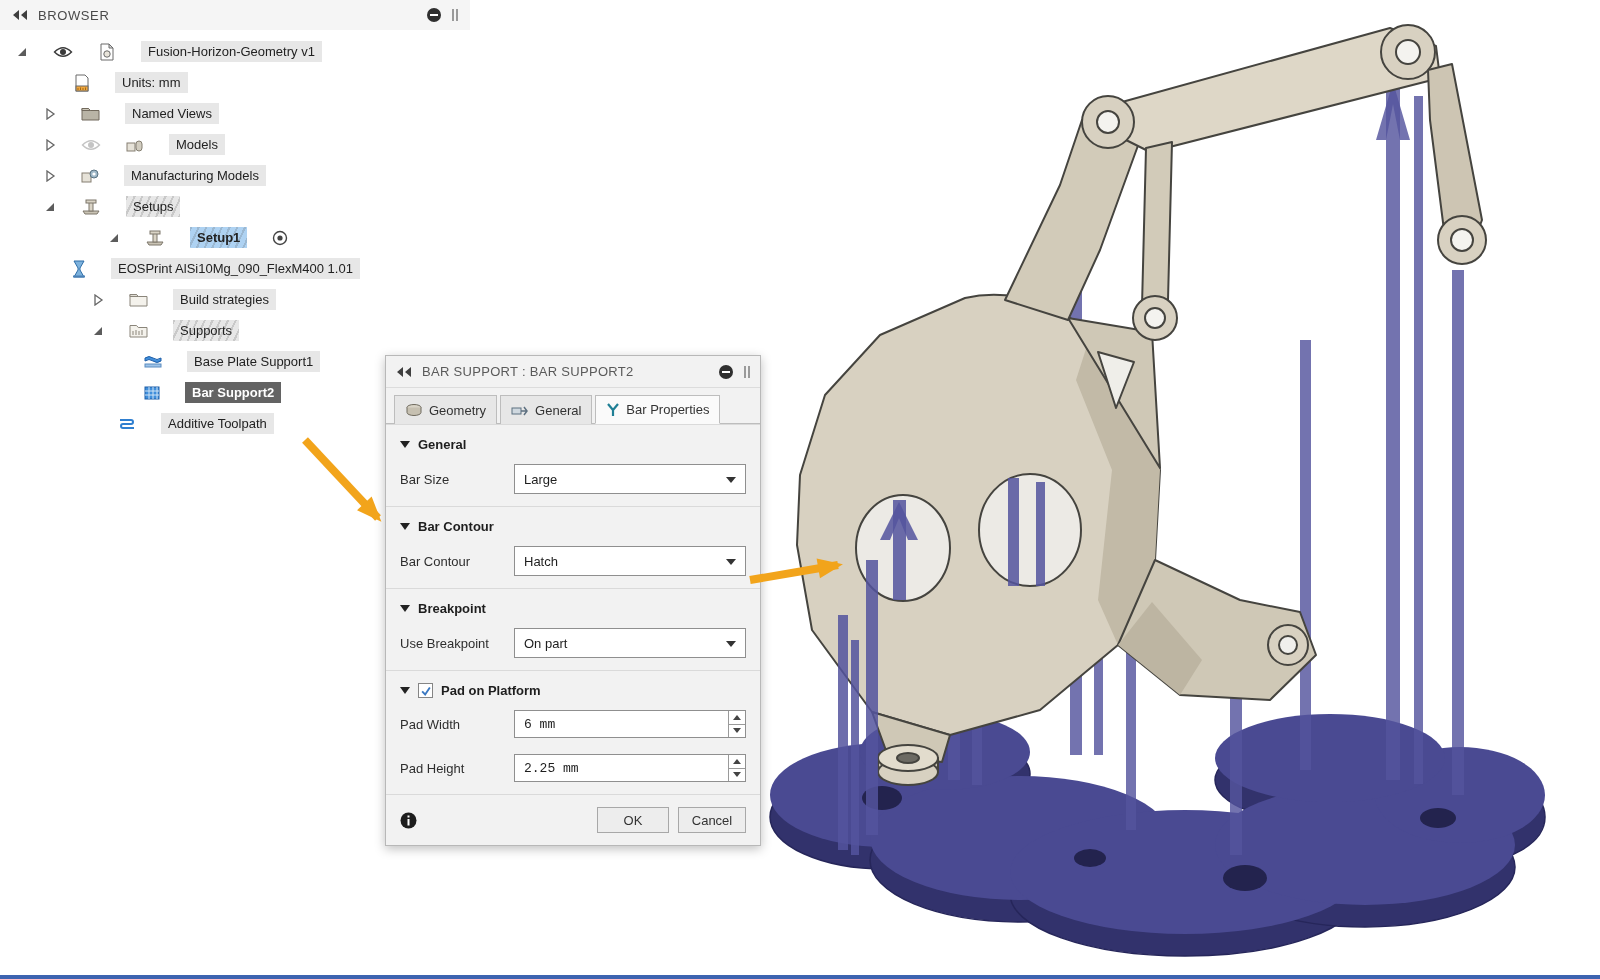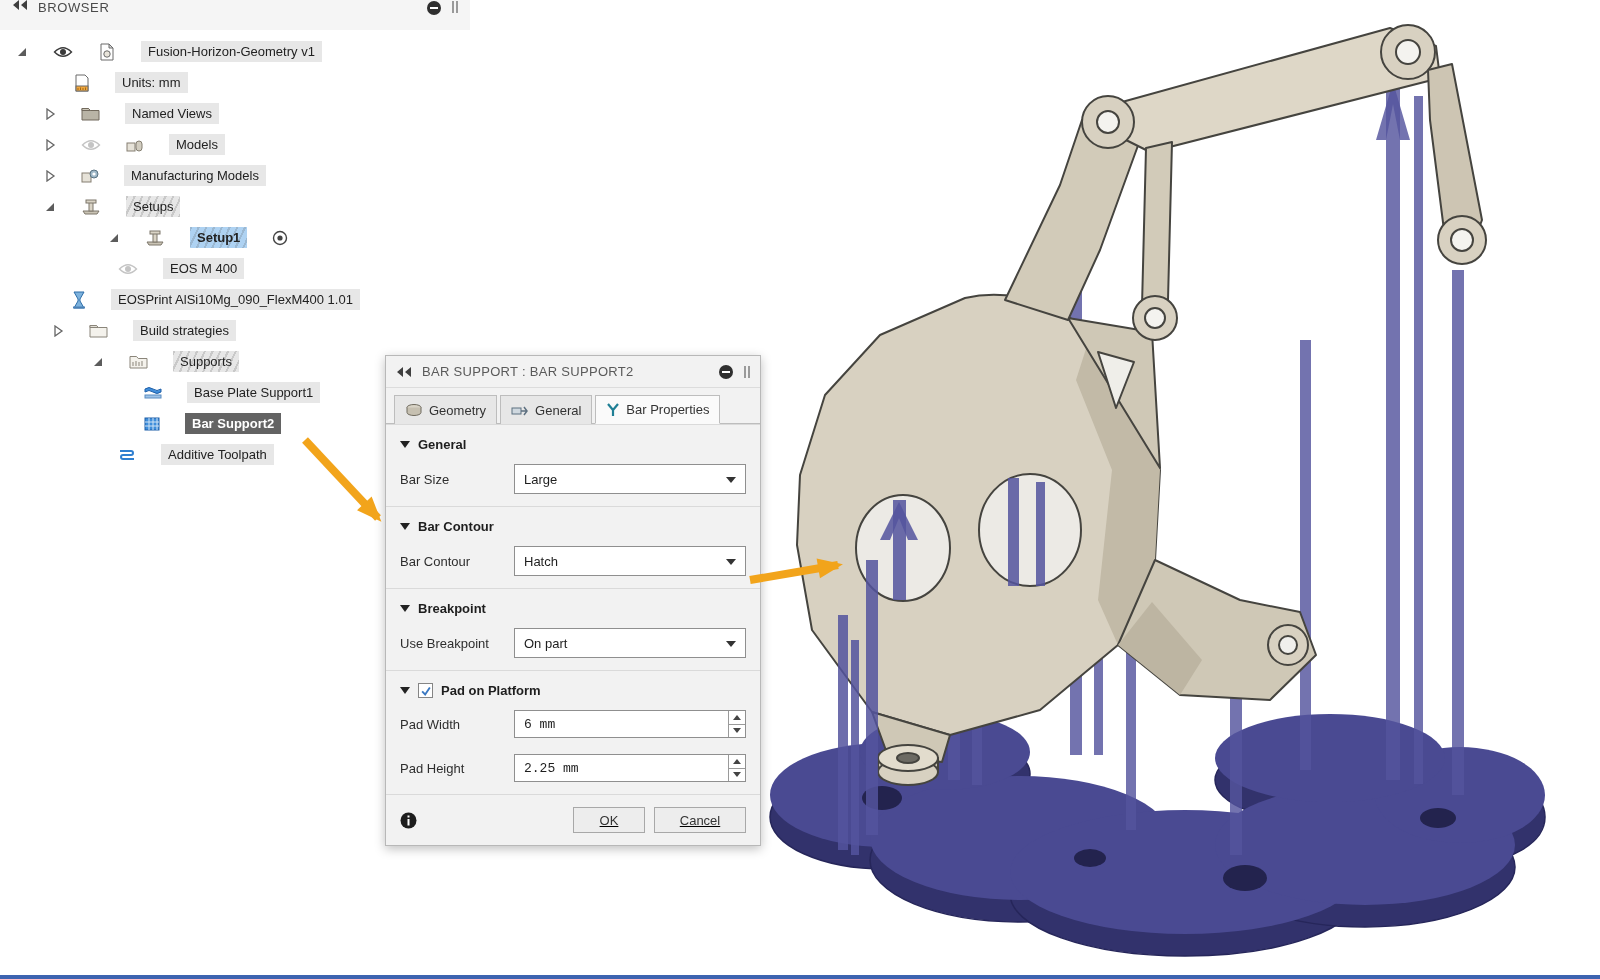--- a/index.html
+++ b/index.html
@@ -5,21 +5,21 @@
   * { margin:0; padding:0; box-sizing:border-box; }
   html,body { width:1600px; height:979px; background:#ffffff; overflow:hidden;
               font-family:"Liberation Sans", sans-serif; }
   .page { position:relative; width:1600px; height:979px; background:#fff; }
 
   
   #viewport { position:absolute; left:0; top:0; width:1600px; height:979px; z-index:1; }
 
   
   .browser { position:absolute; left:0; top:0; width:470px; z-index:3; }
-  .b-header { display:flex; gap:10px; height:30px; padding:0 12px;
+  .b-header { display:flex; align-items:center; gap:10px; height:30px; padding:0 12px;
               background:#f5f5f5; }
   .b-title { flex:1; font-size:13px; color:#4a4a4a; letter-spacing:0.6px; }
   .tree { padding-top:6px; }
   .trow { display:flex; align-items:center; gap:25px; height:31px; }
   .chip { background:#e7e7e7; padding:3px 7px; font-size:13px; color:#222; white-space:nowrap; }
   .chip.sel-blue { background:#aed2f2; font-weight:bold; }
   .chip.sel-dark { background:#636363; color:#fff; font-weight:bold; }
   .chip.hatch { background-image:repeating-linear-gradient(115deg, rgba(80,80,80,0.20) 0 2px, transparent 2px 7px); }
   .ic { flex:0 0 auto; display:block; }
 
@@ -54,25 +54,25 @@
           display:flex; flex-direction:column; }
   .spin .up,.spin .dn { flex:1; display:flex; align-items:center; justify-content:center; }
   .spin .up { border-bottom:1px solid #9a9a9a; }
   .tri-up { width:0; height:0; border-left:4px solid transparent; border-right:4px solid transparent;
             border-bottom:5px solid #444; }
   .tri-dn { width:0; height:0; border-left:4px solid transparent; border-right:4px solid transparent;
             border-top:5px solid #444; }
   .checkbox { width:15px; height:15px; background:#fff; border:1px solid #858585;
               display:flex; align-items:center; justify-content:center; }
   .d-footer { display:flex; align-items:center; gap:9px; padding:12px 14px;
-              border-top:1px solid #dadada;text-decoration:underline; }
+              border-top:1px solid #dadada; }
   .spacer { flex:1; }
   .btn { height:26px; display:inline-flex; align-items:center; justify-content:center;
          background:#ededed; border:1px solid #a8a8a8; font-size:13px; color:#333; cursor:default; }
-  .btn.ok { width:72px; } .btn.cancel { width:92px; }
+  .btn.ok { width:72px; } .btn.cancel { width:68px; }
 
   
   #arrows { position:absolute; left:0; top:0; width:1600px; height:979px; z-index:6;
             pointer-events:none; }
   .window-edge { position:absolute; left:0; bottom:0; width:100%; height:4px; background:#3d64b0; z-index:7; }
 </style>
 </head>
 <body>
 
 <div class="page">
@@ -274,37 +274,30 @@
             <rect x="8" y="3" width="4" height="9" fill="#dad4c6" stroke="#7c766a"></rect>
             <rect x="5" y="1" width="10" height="3" fill="#dad4c6" stroke="#7c766a"></rect>
           </svg>
         <span class="chip sel-blue hatch">Setup1</span>
         <svg class="ic" width="16" height="16">
             <circle cx="8" cy="8" r="6.5" fill="#fff" stroke="#444" stroke-width="1.4"></circle>
             <circle cx="8" cy="8" r="2.6" fill="#444"></circle>
           </svg>
       </div>
 
-      <div class="trow" style="padding-left:118px">
-        <svg class="ic" width="20" height="14" viewBox="0 0 20 14">
-            <path d="M1.5 7 Q10 -1.5 18.5 7 Q10 15.5 1.5 7 Z" fill="none" stroke="#c4c4c4" stroke-width="1.4"></path>
-            <circle cx="10" cy="7" r="3" fill="#c4c4c4"></circle>
-          </svg>
-        <span class="chip">EOS M 400</span>
-      </div>
 
       <div class="trow" style="padding-left:72px">
         <svg class="ic" width="14" height="18" viewBox="0 0 14 18">
             <path d="M2 1 h10 l-4 7 v2 l4 7 H2 l4 -7 v-2 z" fill="#7db2dd" stroke="#2d6da8"></path>
             <rect x="1" y="15.5" width="12" height="2" fill="#4a80b5"></rect>
           </svg>
         <span class="chip">EOSPrint AlSi10Mg_090_FlexM400 1.01</span>
       </div>
 
-      <div class="trow" style="padding-left:52px">
+      <div class="trow" style="padding-left:92px">
         <svg class="ic" width="12" height="12">
             <polygon points="3,1 10,6 3,11" fill="none" stroke="#666" stroke-width="1.3"></polygon>
           </svg>
         <svg class="ic" width="19" height="15" viewBox="0 0 19 15">
             <path d="M1 2.5 h6.5 l1.8 2 H18 v9.5 H1 z" fill="#f4f2ec" stroke="#8a857a"></path>
             <path d="M1 2.5 h6.5 l1.8 2 H1 z" fill="#e2dfd6" stroke="#8a857a"></path>
           </svg>
         <span class="chip">Build strategies</span>
       </div>
 

